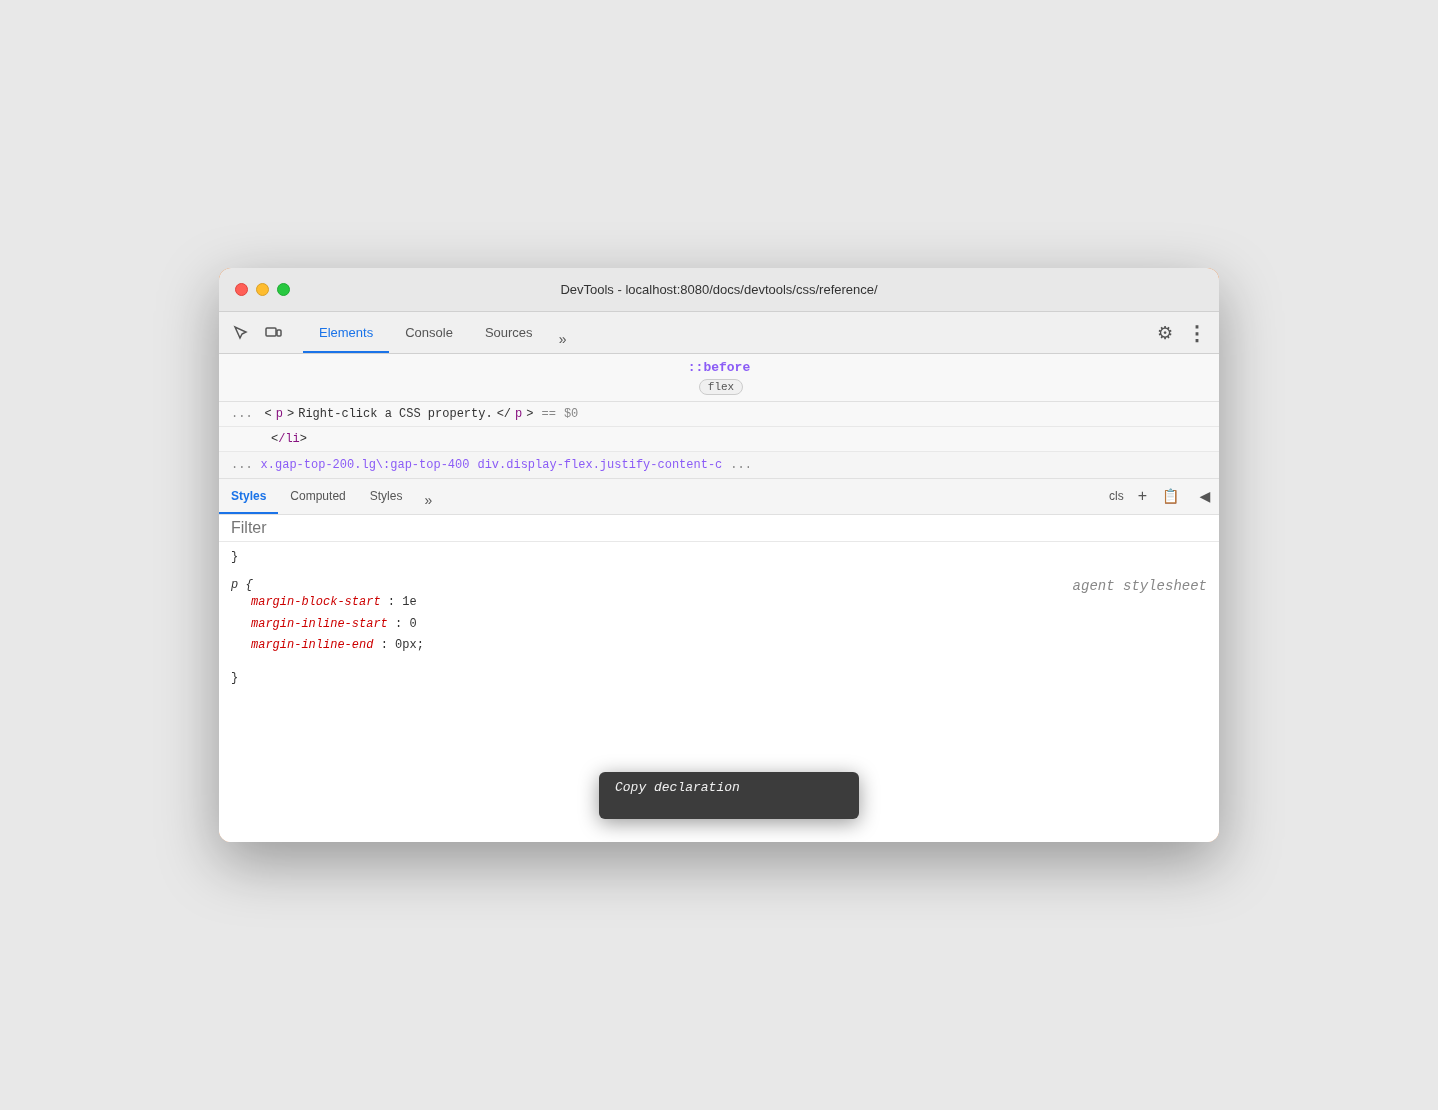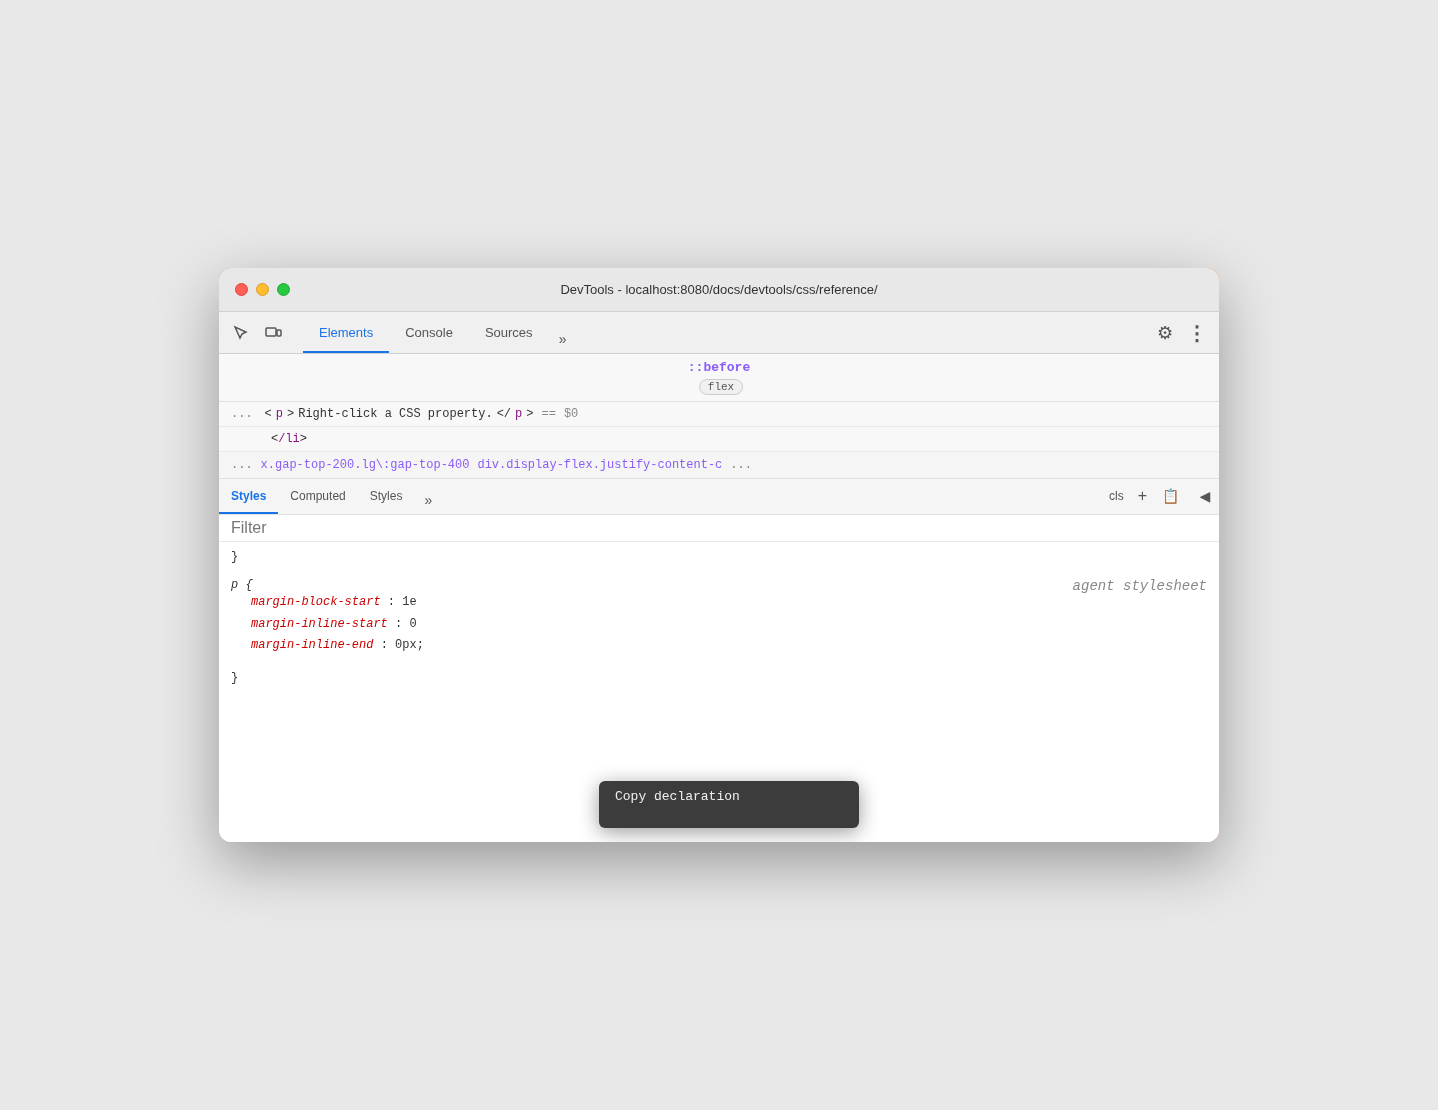--- a/index.html
+++ b/index.html
@@ -258,28 +258,29 @@
     .css-selector { color: #333; font-style: italic; }
     .agent-stylesheet { 
       float: right; 
       font-style: italic; 
       color: #888; 
       font-size: 14px;
     }
     
     .context-menu {
       position: absolute;
-      top: 239px;
+      top: 230px;
       left: 380px;
       background: #3c3c3c;
       border-radius: 6px;
       box-shadow: 0 4px 20px rgba(0,0,0,0.4);
       min-width: 260px;
       overflow: hidden;
       z-index: 100;
+      font-style: italic;
     }
     .context-menu-item {
       padding: 8px 16px;
       font-size: 13px;
       color: #f0f0f0;
       cursor: pointer;
       display: flex;
       align-items: center;
     }
   </style>

